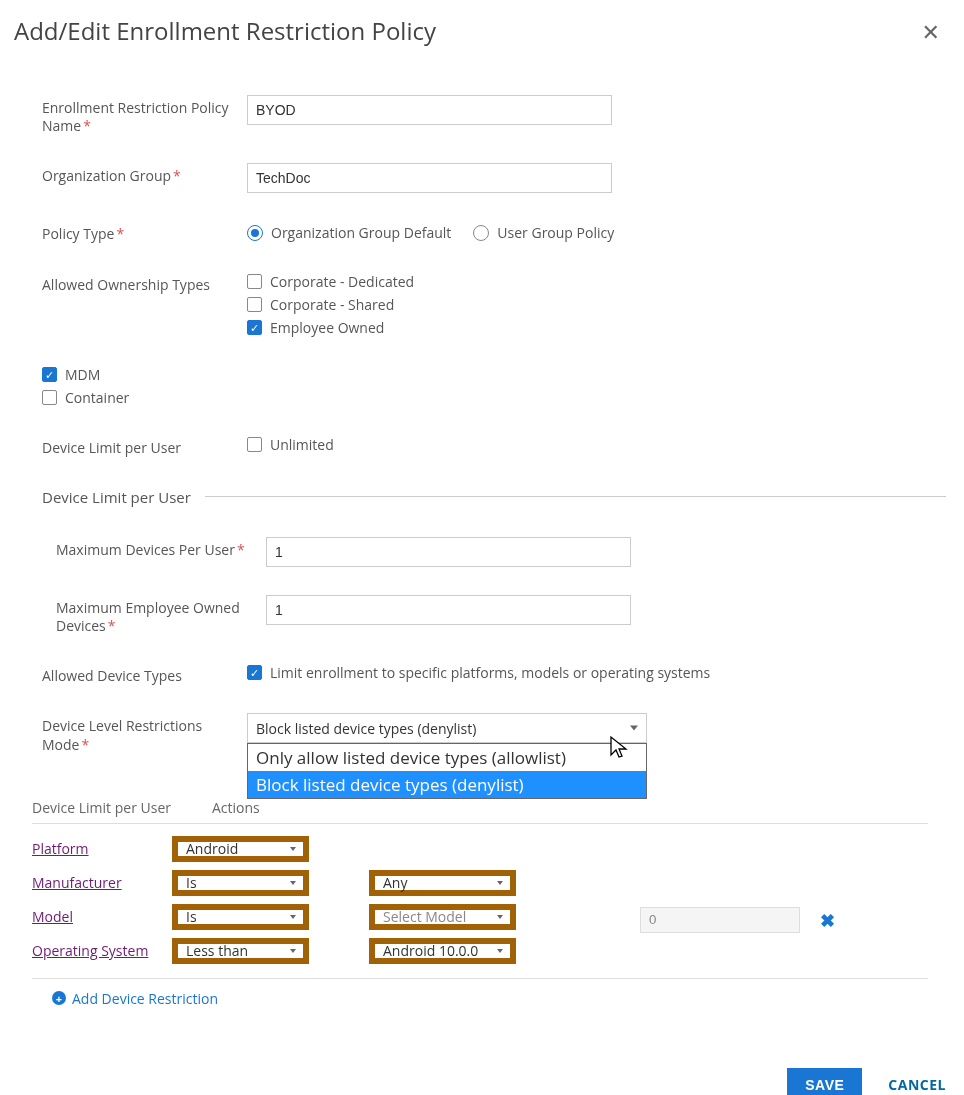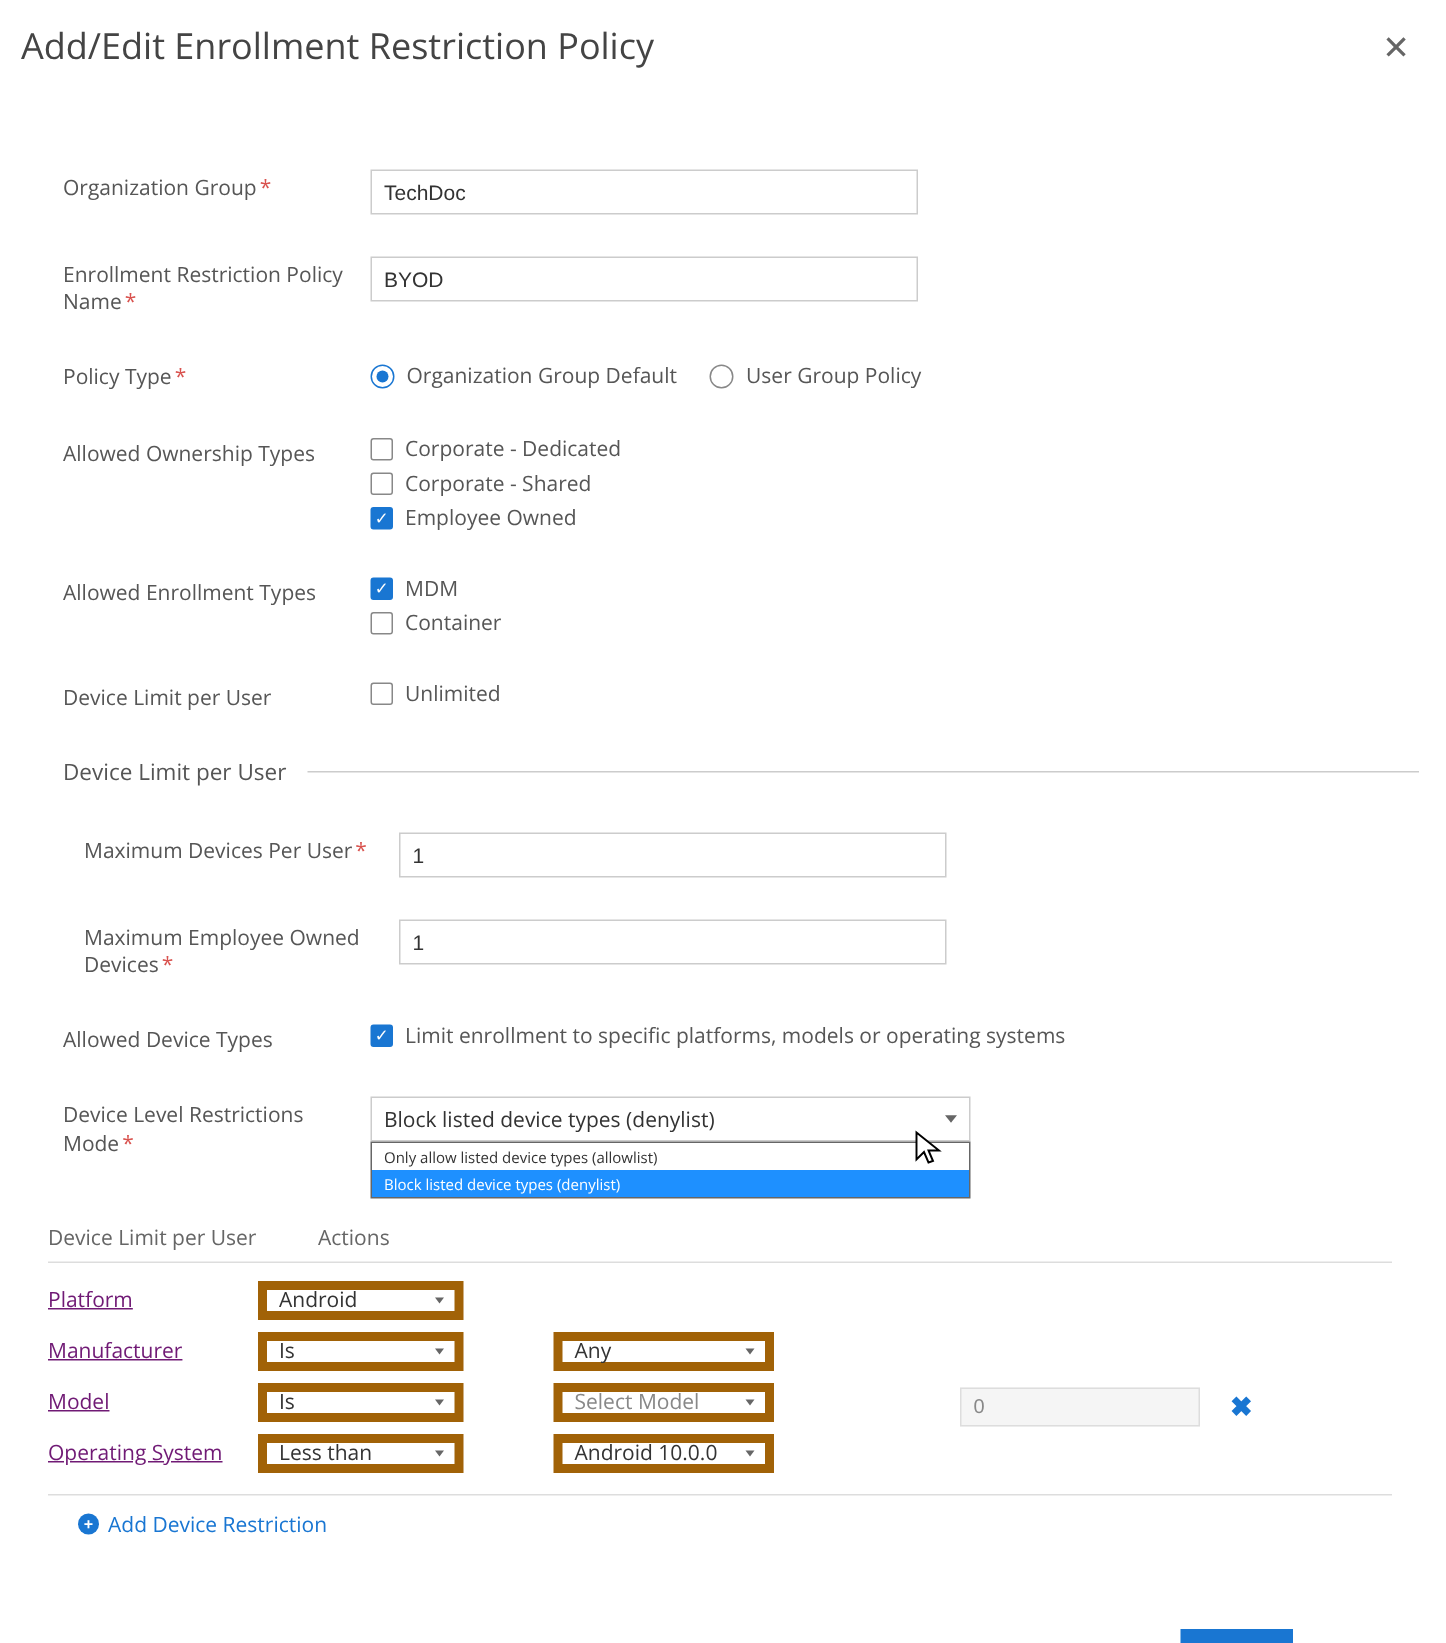--- a/index.html
+++ b/index.html
@@ -13,21 +13,21 @@
   }
   .dialog {
     width: 964px;
     padding: 14px 18px 30px 14px;
     position: relative;
   }
   .dialog-header {
     display: flex;
     justify-content: space-between;
     align-items: center;
-    margin-bottom: 66px;
+    margin-bottom: 48px;
   }
   .dialog-title {
     font-size: 24px;
     font-weight: 400;
     color: #444;
   }
   .close-btn {
     font-size: 22px;
     color: #666;
     cursor: pointer;
@@ -173,21 +173,21 @@
     position: absolute;
     top: 30px;
     left: 0;
     width: 100%;
     border: 1px solid #666;
     background: #fff;
     z-index: 20;
   }
   .dropdown-option {
     padding: 2px 8px;
-    font-size: 10px;
+    font-size: 17px;
     cursor: pointer;
     color: #333;
   }
   .dropdown-option.highlighted {
     background: #1e90ff;
     color: #fff;
   }
   .cursor-img {
     position: absolute;
     left: 362px;
@@ -333,30 +333,30 @@
 
   <div class="dialog-header">
     <div class="dialog-title">Add/Edit Enrollment Restriction Policy</div>
     <div class="close-btn">✕</div>
   </div>
 
   <div class="form-section">
 
     <div class="form-row">
       <div class="form-label">
+        <span>Enrollment Restriction Policy Name</span><span class="req">*</span>
+      </div>
+      <input class="text-input" value="BYOD" style="">
+    </div>
+
+    <div class="form-row">
+      <div class="form-label">
         <span>Organization Group</span><span class="req">*</span>
       </div>
       <input class="text-input" value="TechDoc" style="">
-    </div>
-
-    <div class="form-row">
-      <div class="form-label">
-        <span>Enrollment Restriction Policy Name</span><span class="req">*</span>
-      </div>
-      <input class="text-input" value="BYOD" style="">
     </div>
 
     <div class="form-row">
       <div class="form-label">
         <span>Policy Type</span><span class="req">*</span>
       </div>
       <div class="radio-group">
         <div class="radio-item">
           <span class="radio-outer selected">
               <span class="radio-inner"></span>
@@ -384,21 +384,20 @@
         <div class="checkbox-item">
           <span class="checkbox-box checked">
               <span class="checkbox-check">✓</span>
             </span>
           <span>Employee Owned</span>
         </div>
       </div>
     </div>
 
     <div class="form-row">
-      <div class="form-label">Allowed Enrollment Types</div>
       <div class="checkbox-stack">
         <div class="checkbox-item">
           <span class="checkbox-box checked">
               <span class="checkbox-check">✓</span>
             </span>
           <span>MDM</span>
         </div>
         <div class="checkbox-item">
           <span class="checkbox-box"></span>
           <span>Container</span>

